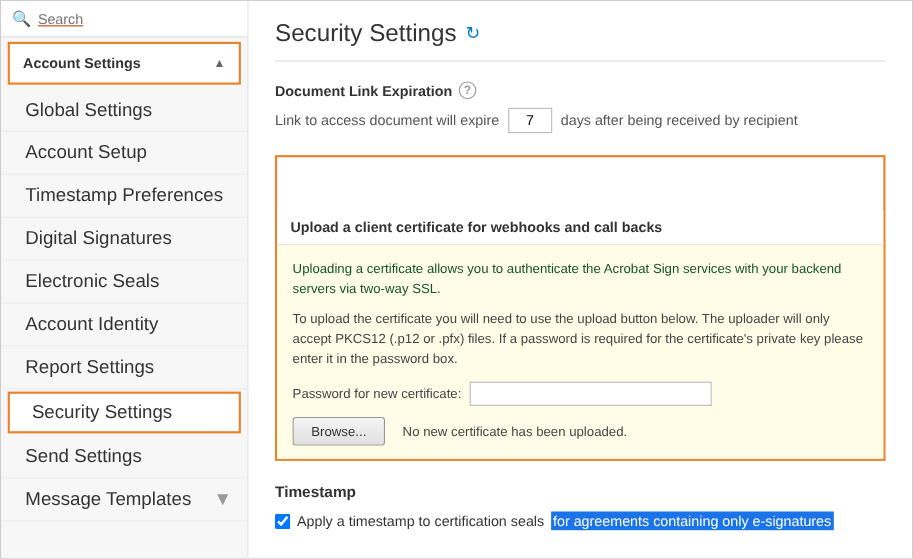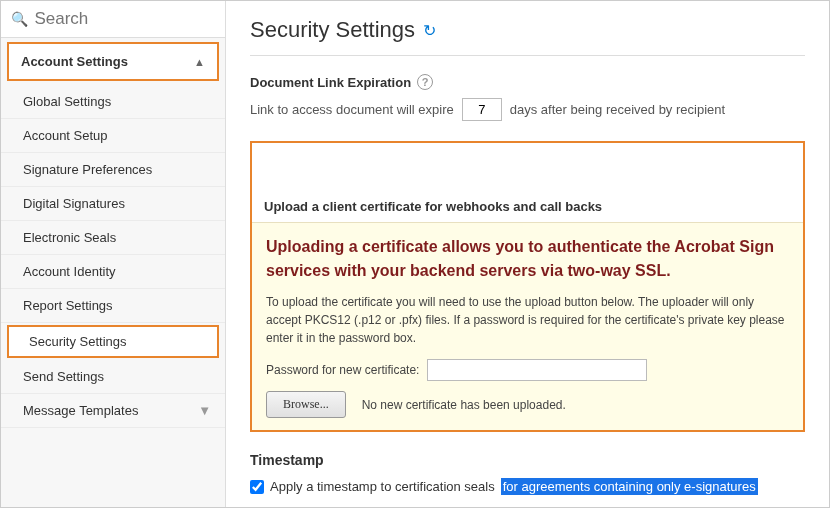--- a/index.html
+++ b/index.html
@@ -41,24 +41,25 @@
       background: #fff;
     }
     .search-icon-wrap {
       margin-right: 6px;
       color: #999;
       font-size: 14px;
     }
     .search-input {
       border: none;
       outline: none;
-      font-size: 17px;
-      color: #000000;
+      font-size: 13px;
+      color: #c2410c;
       background: transparent;
       width: 100%;
+      text-decoration: underline;
     }
 
     .sidebar-nav {
       flex: 1;
       overflow-y: auto;
     }
 
     .sidebar-group-header {
       display: flex;
       align-items: center;
@@ -72,21 +73,21 @@
       cursor: pointer;
       background: #fff;
     }
     .sidebar-group-header .chevron {
       font-size: 11px;
       color: #666;
     }
 
     .sidebar-item {
       padding: 9px 14px 9px 22px;
-      font-size: 13px;
+      font-size: 17px;
       color: #333;
       cursor: pointer;
       border-bottom: 1px solid #ebebeb;
     }
     .sidebar-item.active {
       border: 2px solid #e8842c;
       color: #333;
       font-weight: normal;
       background: #fff;
       margin: 2px 6px;
@@ -172,25 +173,24 @@
       font-size: 13px;
       color: #333;
       border-bottom: 1px solid #e8e0c0;
       margin-top: 48px;
     }
     .cert-box-body {
       background: #fffde7;
       padding: 12px 14px;
     }
     .cert-desc {
-      font-size: 16px;
-      color: #7f1d1d;
+      font-size: 12px;
+      color: #14532d;
       margin-bottom: 10px;
       line-height: 1.5;
-      font-weight: bold;
     }
     .cert-desc2 {
       font-size: 12px;
       color: #444;
       margin-bottom: 12px;
       line-height: 1.5;
     }
     .cert-password-row {
       display: flex;
       align-items: center;
@@ -215,21 +215,20 @@
       gap: 16px;
     }
     .browse-button {
       border: 1px solid #999;
       background: linear-gradient(to bottom, #f5f5f5, #e0e0e0);
       padding: 5px 16px;
       font-size: 12px;
       color: #333;
       cursor: pointer;
       border-radius: 3px;
-      font-family: Liberation Serif, serif;
     }
     .no-cert-text {
       font-size: 12px;
       color: #444;
     }
 
     
     .timestamp-section {
       margin-top: 4px;
     }
@@ -279,21 +278,21 @@
         <span>Account Settings</span>
         <span class="chevron">▲</span>
       </div>
       <div class="sidebar-item">
         <span>Global Settings</span>
       </div>
       <div class="sidebar-item">
         <span>Account Setup</span>
       </div>
       <div class="sidebar-item">
-        <span>Signature Preferences</span>
+        <span>Timestamp Preferences</span>
       </div>
       <div class="sidebar-item">
         <span>Digital Signatures</span>
       </div>
       <div class="sidebar-item">
         <span>Electronic Seals</span>
       </div>
       <div class="sidebar-item">
         <span>Account Identity</span>
       </div>

